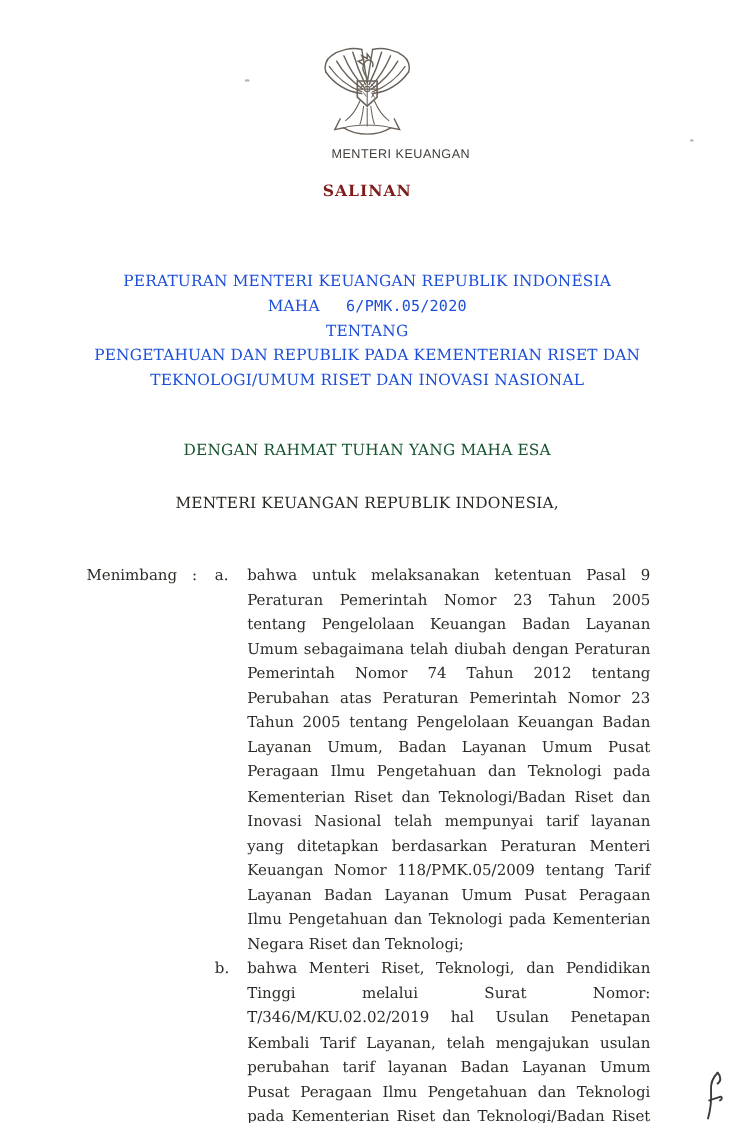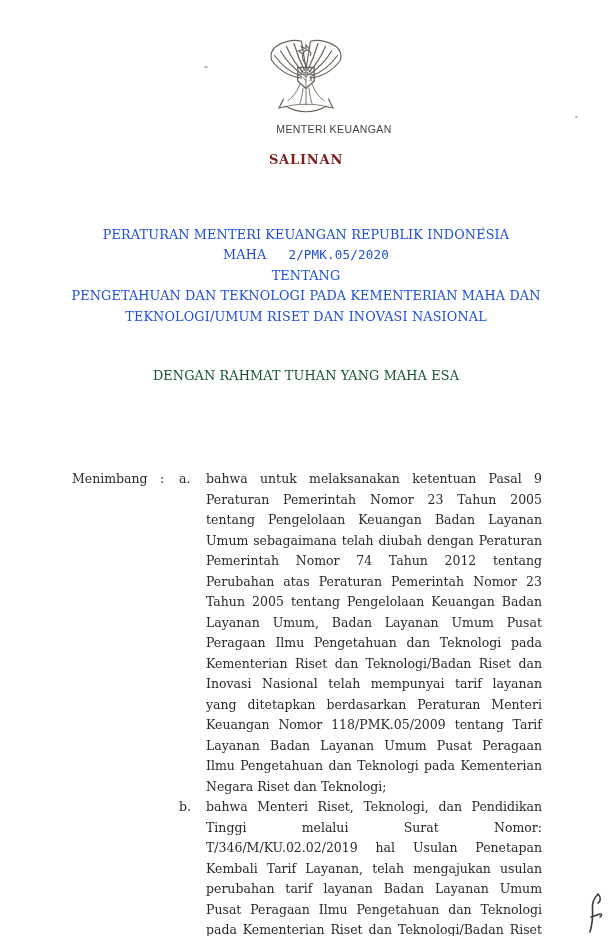--- a/index.html
+++ b/index.html
@@ -109,29 +109,30 @@
 
   <div class="letterhead">
     <div>MENTERI KEUANGAN</div>
   </div>
 
   <div class="salinan">SALINAN</div>
 
   <div class="title-block">
     <div>PERATURAN MENTERI KEUANGAN REPUBLIK INDONESIA</div>
     <div>
-      <span>MAHA</span><span class="nomor-value">2/PMK.05/2020</span>
+      <span>MAHA</span><span class="nomor-value">6/PMK.05/2020</span>
     </div>
     <div>TENTANG</div>
-    <div>PENGETAHUAN DAN TEKNOLOGI PADA KEMENTERIAN MAHA DAN</div>
+    <div>PENGETAHUAN DAN REPUBLIK PADA KEMENTERIAN RISET DAN</div>
     <div>TEKNOLOGI/UMUM RISET DAN INOVASI NASIONAL</div>
   </div>
 
   <div class="invocation">DENGAN RAHMAT TUHAN YANG MAHA ESA</div>
 
+  <div class="authority">MENTERI KEUANGAN REPUBLIK INDONESIA,</div>
 
   <div class="considerations">
     <div class="cons-label">Menimbang</div>
     <div class="cons-colon">:</div>
     <div class="cons-letter-a">a.</div>
     <div class="cons-text-a">bahwa untuk melaksanakan ketentuan Pasal 9 Peraturan Pemerintah Nomor 23 Tahun 2005 tentang Pengelolaan Keuangan Badan Layanan Umum sebagaimana telah diubah dengan Peraturan Pemerintah Nomor 74 Tahun 2012 tentang Perubahan atas Peraturan Pemerintah Nomor 23 Tahun 2005 tentang Pengelolaan Keuangan Badan Layanan Umum, Badan Layanan Umum Pusat Peragaan Ilmu Pengetahuan dan Teknologi pada Kementerian Riset dan Teknologi/Badan Riset dan Inovasi Nasional telah mempunyai tarif layanan yang ditetapkan berdasarkan Peraturan Menteri Keuangan Nomor 118/PMK.05/2009 tentang Tarif Layanan Badan Layanan Umum Pusat Peragaan Ilmu Pengetahuan dan Teknologi pada Kementerian Negara Riset dan Teknologi;</div>
     <div class="cons-letter-b">b.</div>
     <div class="cons-text-b">bahwa Menteri Riset, Teknologi, dan Pendidikan Tinggi melalui Surat Nomor: T/346/M/KU.02.02/2019 hal Usulan Penetapan Kembali Tarif Layanan, telah mengajukan usulan perubahan tarif layanan Badan Layanan Umum Pusat Peragaan Ilmu Pengetahuan dan Teknologi pada Kementerian Riset dan Teknologi/Badan Riset dan Inovasi Nasional;</div>
   </div>
 

